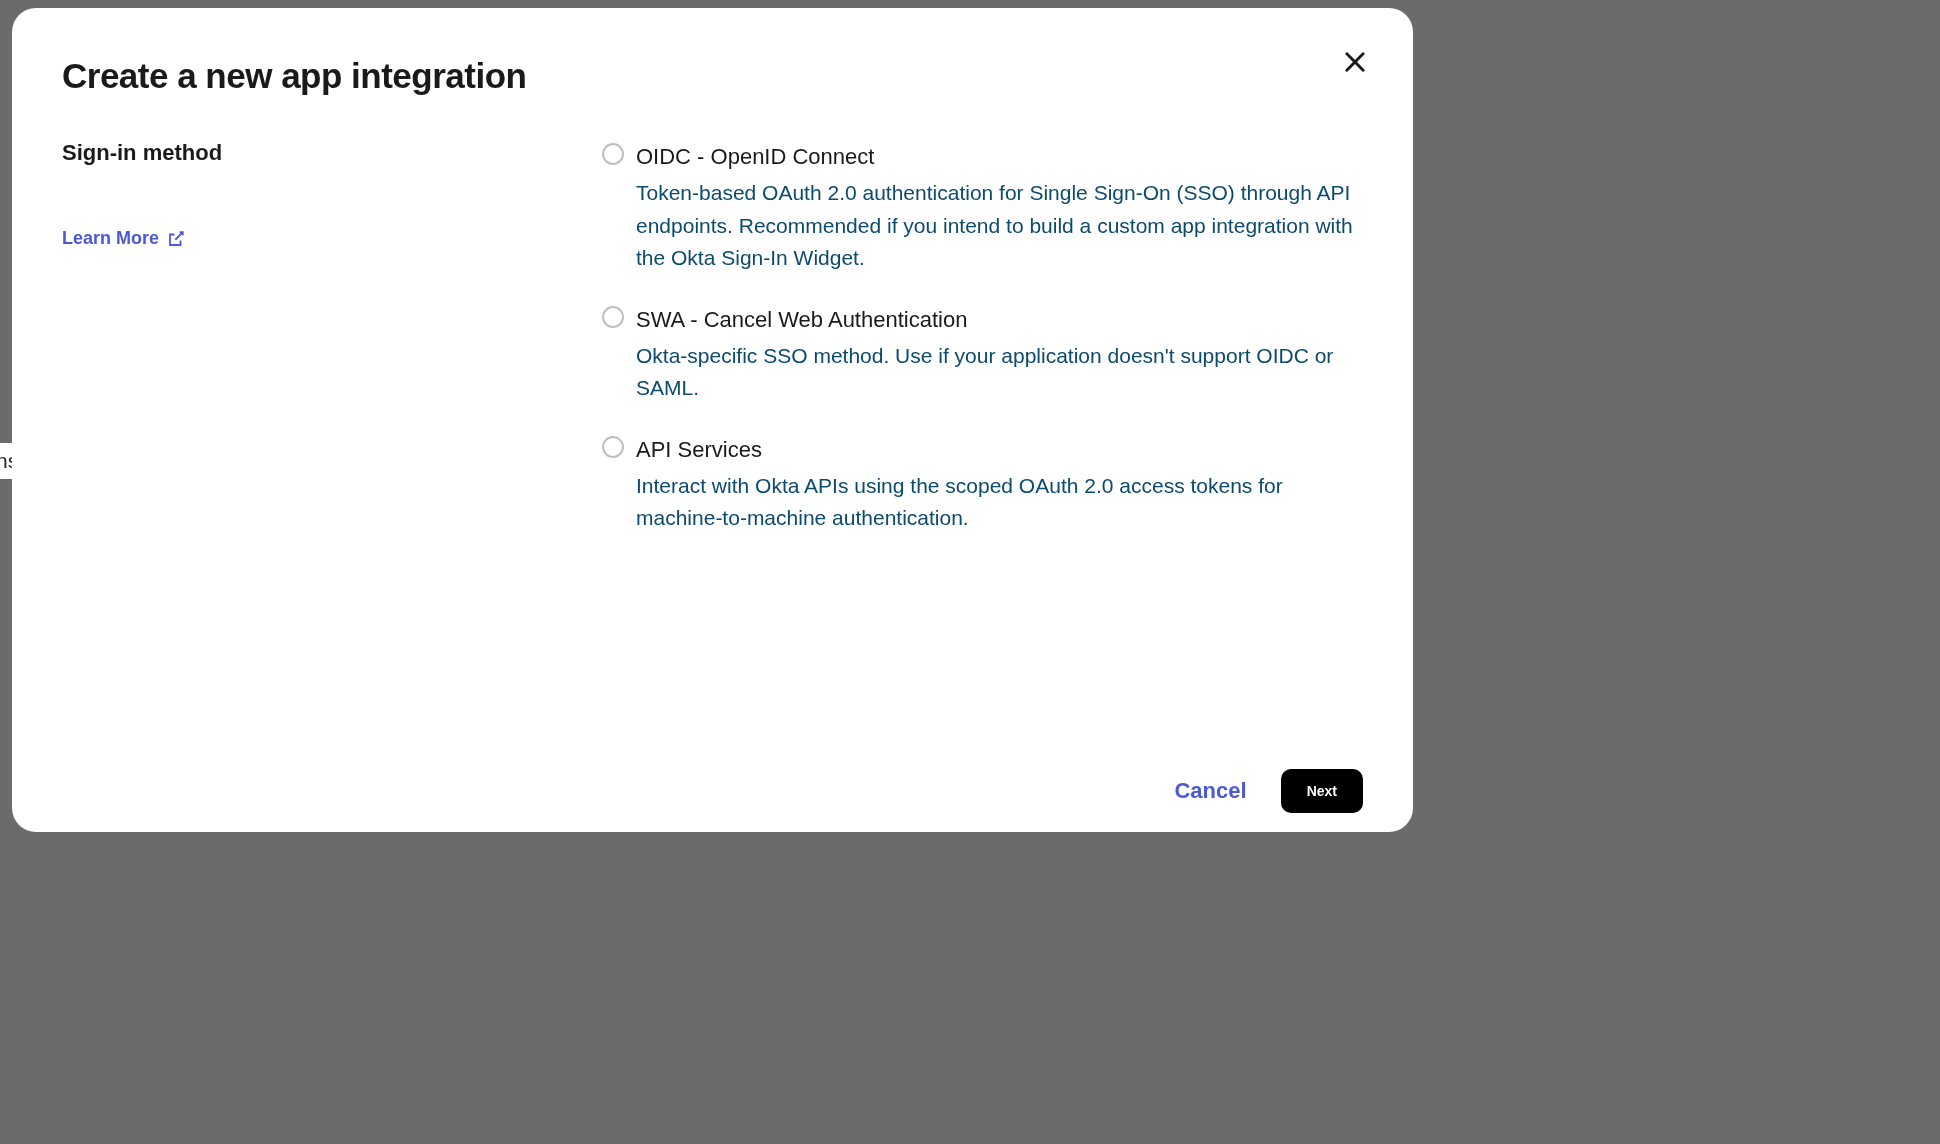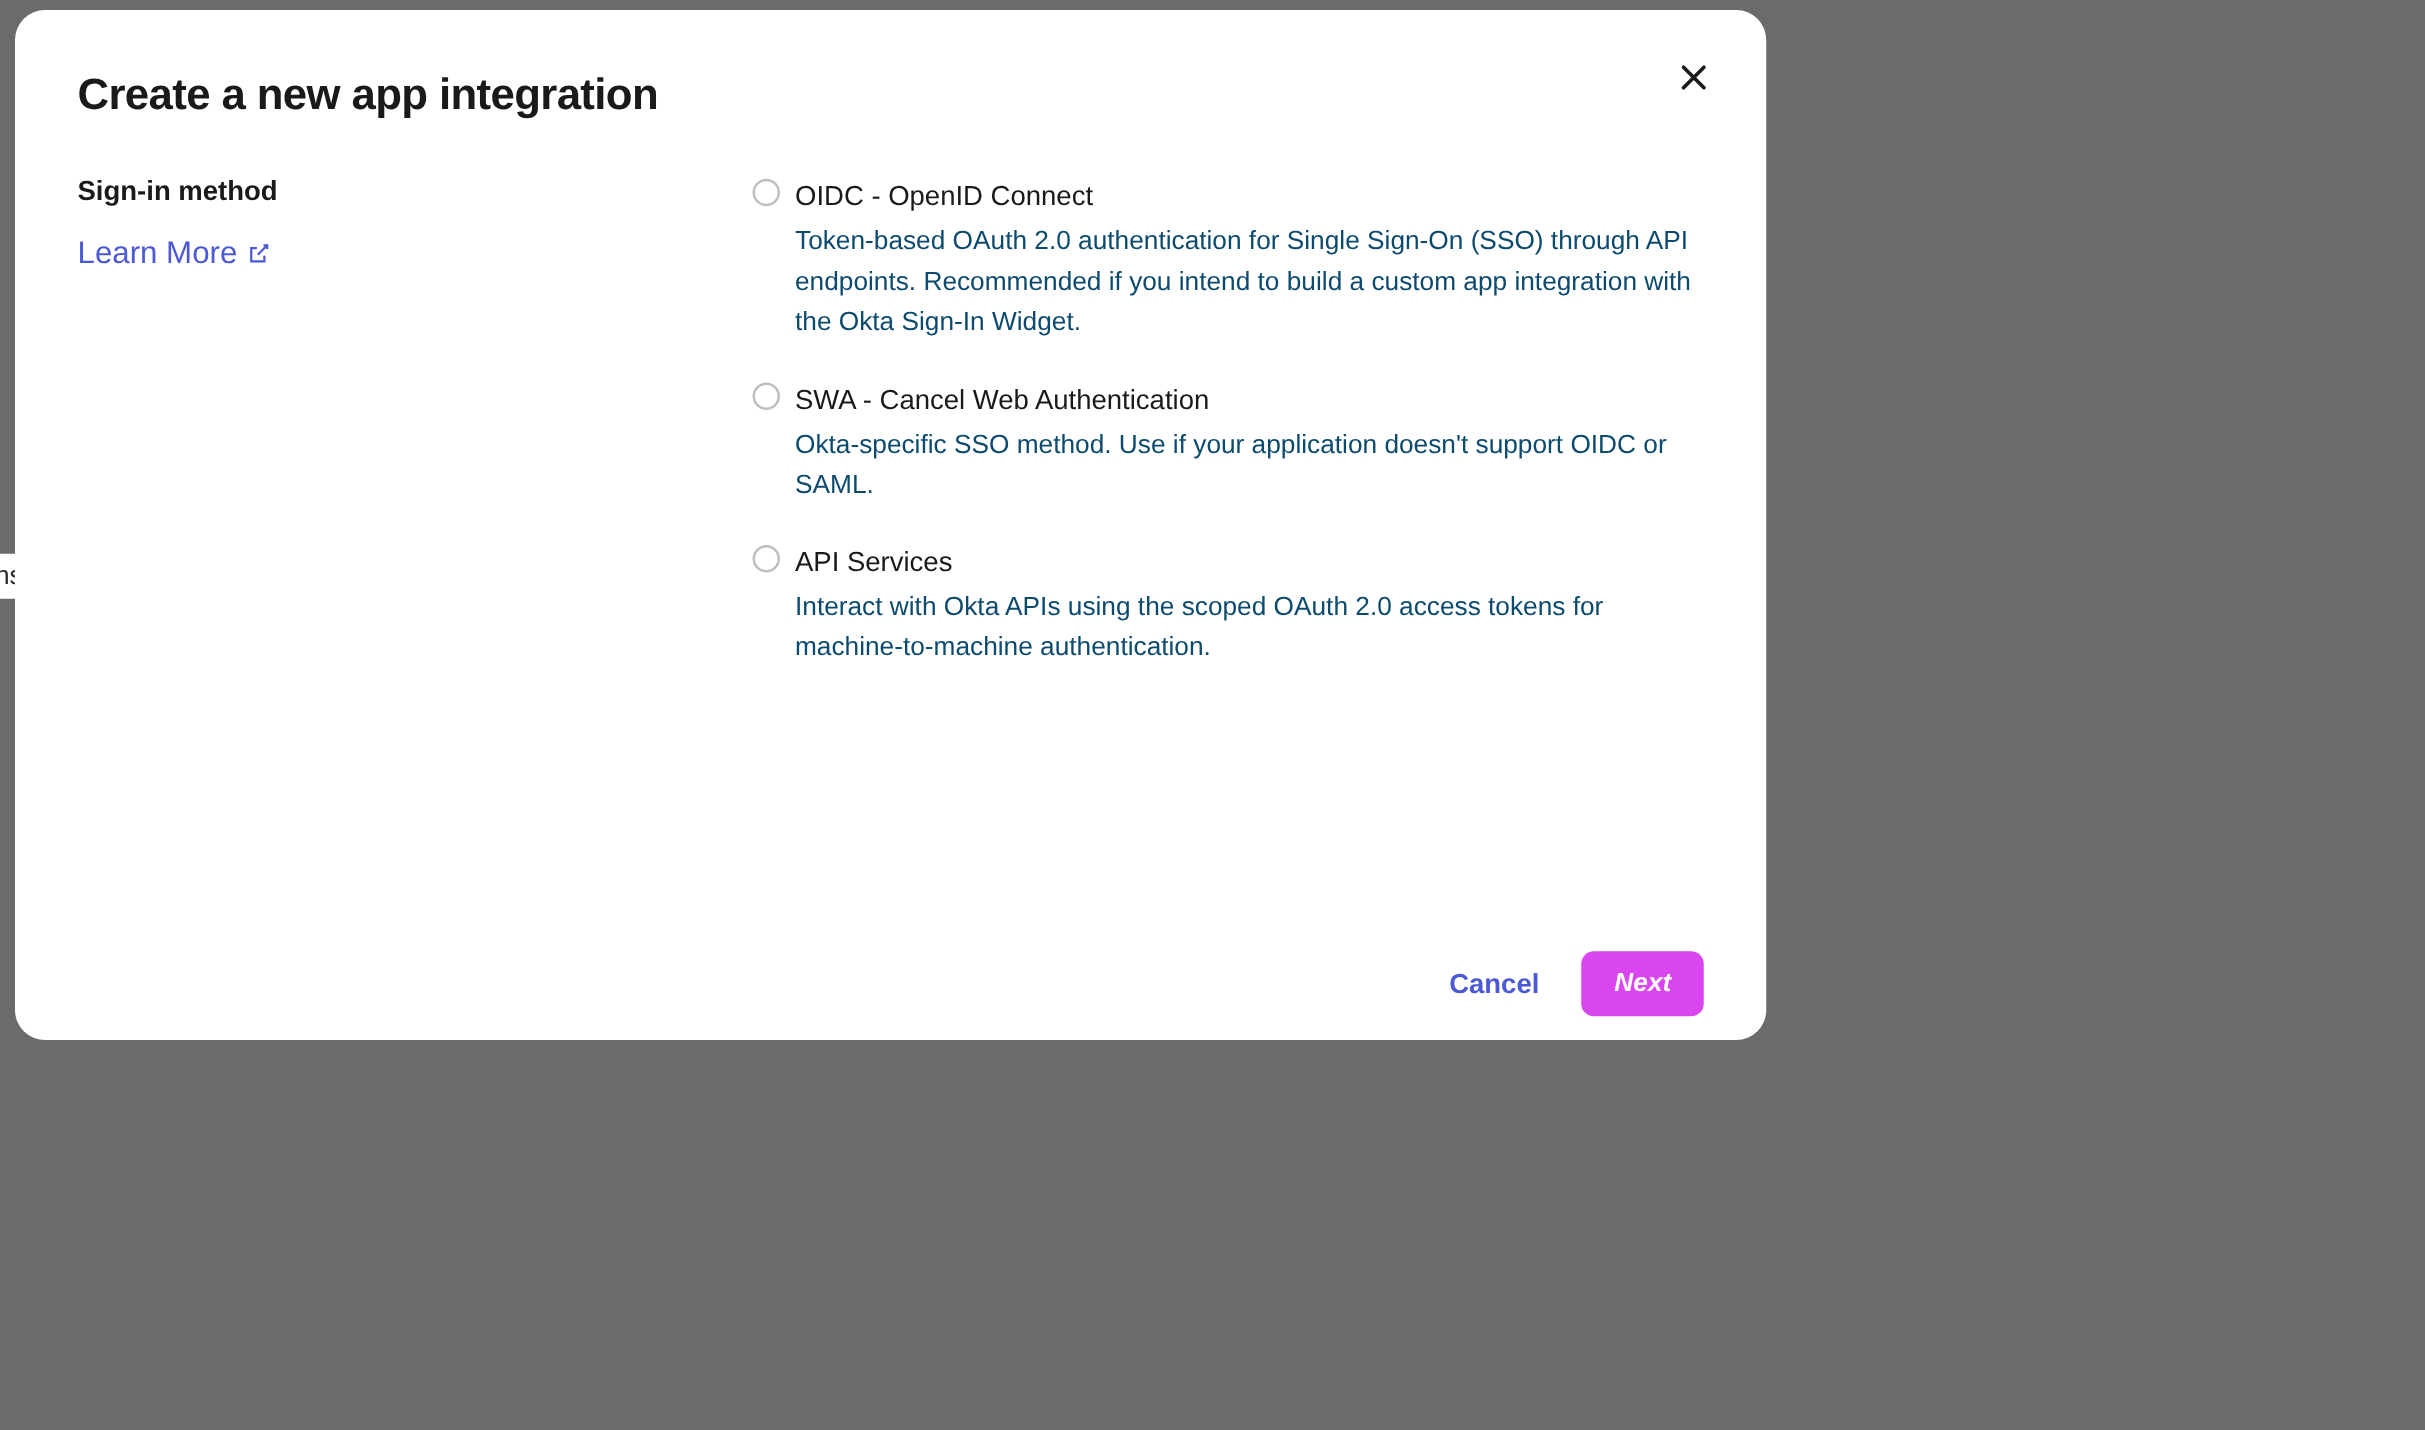--- a/index.html
+++ b/index.html
@@ -55,24 +55,25 @@
       font-size: 22px;
       font-weight: 700;
       color: #1a1a1a;
       margin-bottom: 22px;
     }
     .learn-more {
       display: inline-flex;
       align-items: center;
       gap: 8px;
       color: #4c59d6;
-      font-size: 25px;
-      font-weight: 400;
+      font-size: 18px;
+      font-weight: 700;
       text-decoration: none;
       cursor: pointer;
+      margin-top: 40px;
     }
     .learn-more svg { width: 18px; height: 18px; }
     .right-col {
       flex: 1;
     }
     .option {
       display: flex;
       align-items: flex-start;
       gap: 12px;
       margin-bottom: 28px;
@@ -120,29 +121,28 @@
     .btn-cancel {
       background: none;
       border: none;
       color: #4c59d6;
       font-size: 22px;
       font-weight: 600;
       cursor: pointer;
       padding: 8px 4px;
     }
     .btn-next {
-      background: #d946ef;
+      background: #000000;
       border: none;
       color: #fff;
-      font-size: 21px;
+      font-size: 14px;
       font-weight: 600;
       border-radius: 10px;
       padding: 14px 26px;
       cursor: pointer;
-      font-style: italic;
     }
     .bg-text {
       position: absolute;
       left: -8px;
       top: 443px;
       font-size: 21px;
       color: #2a2a2a;
       background: #fff;
       padding: 6px 4px;
     }

